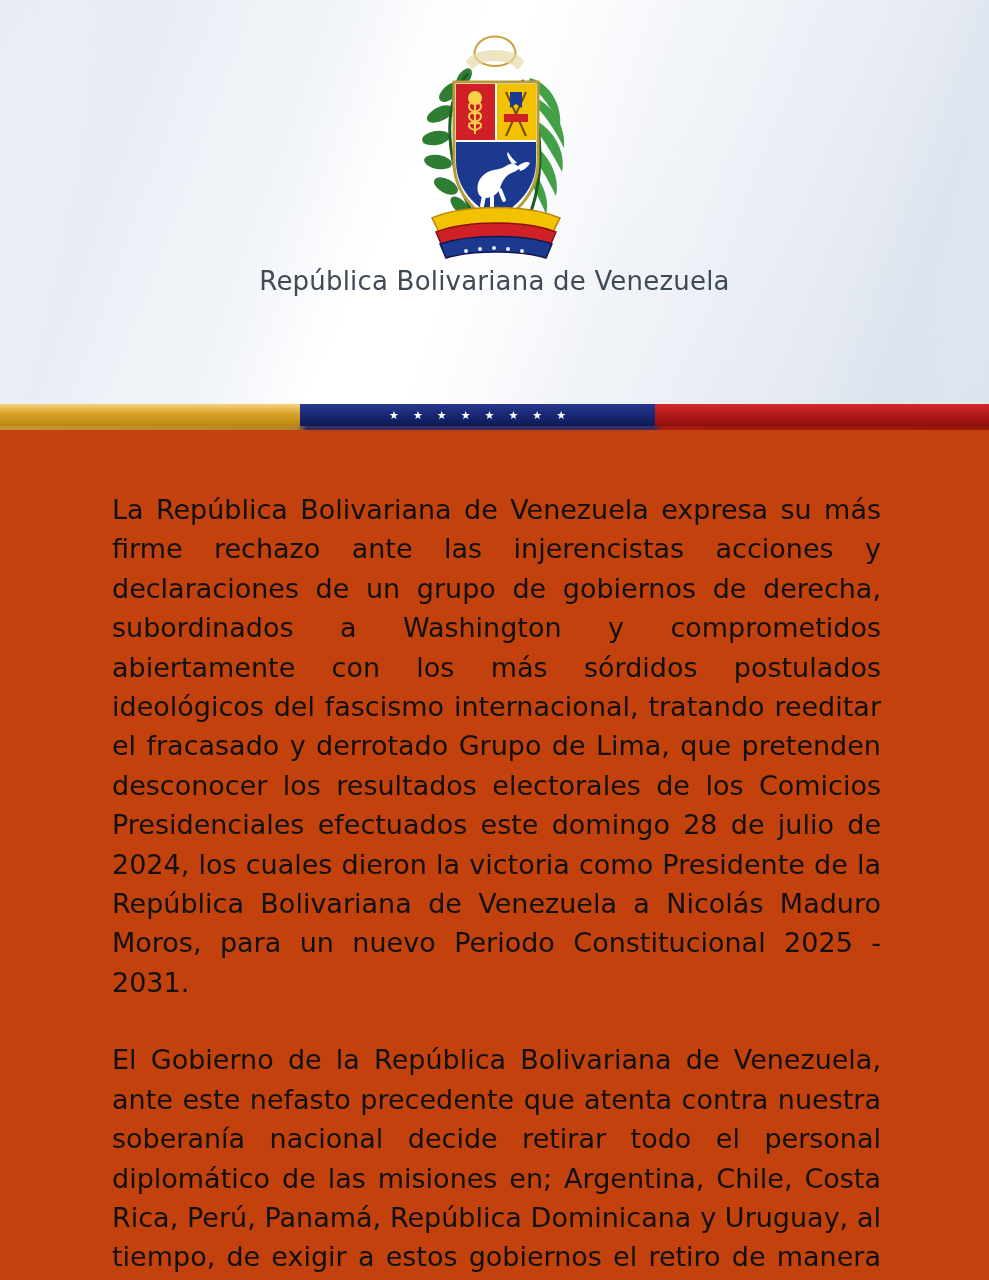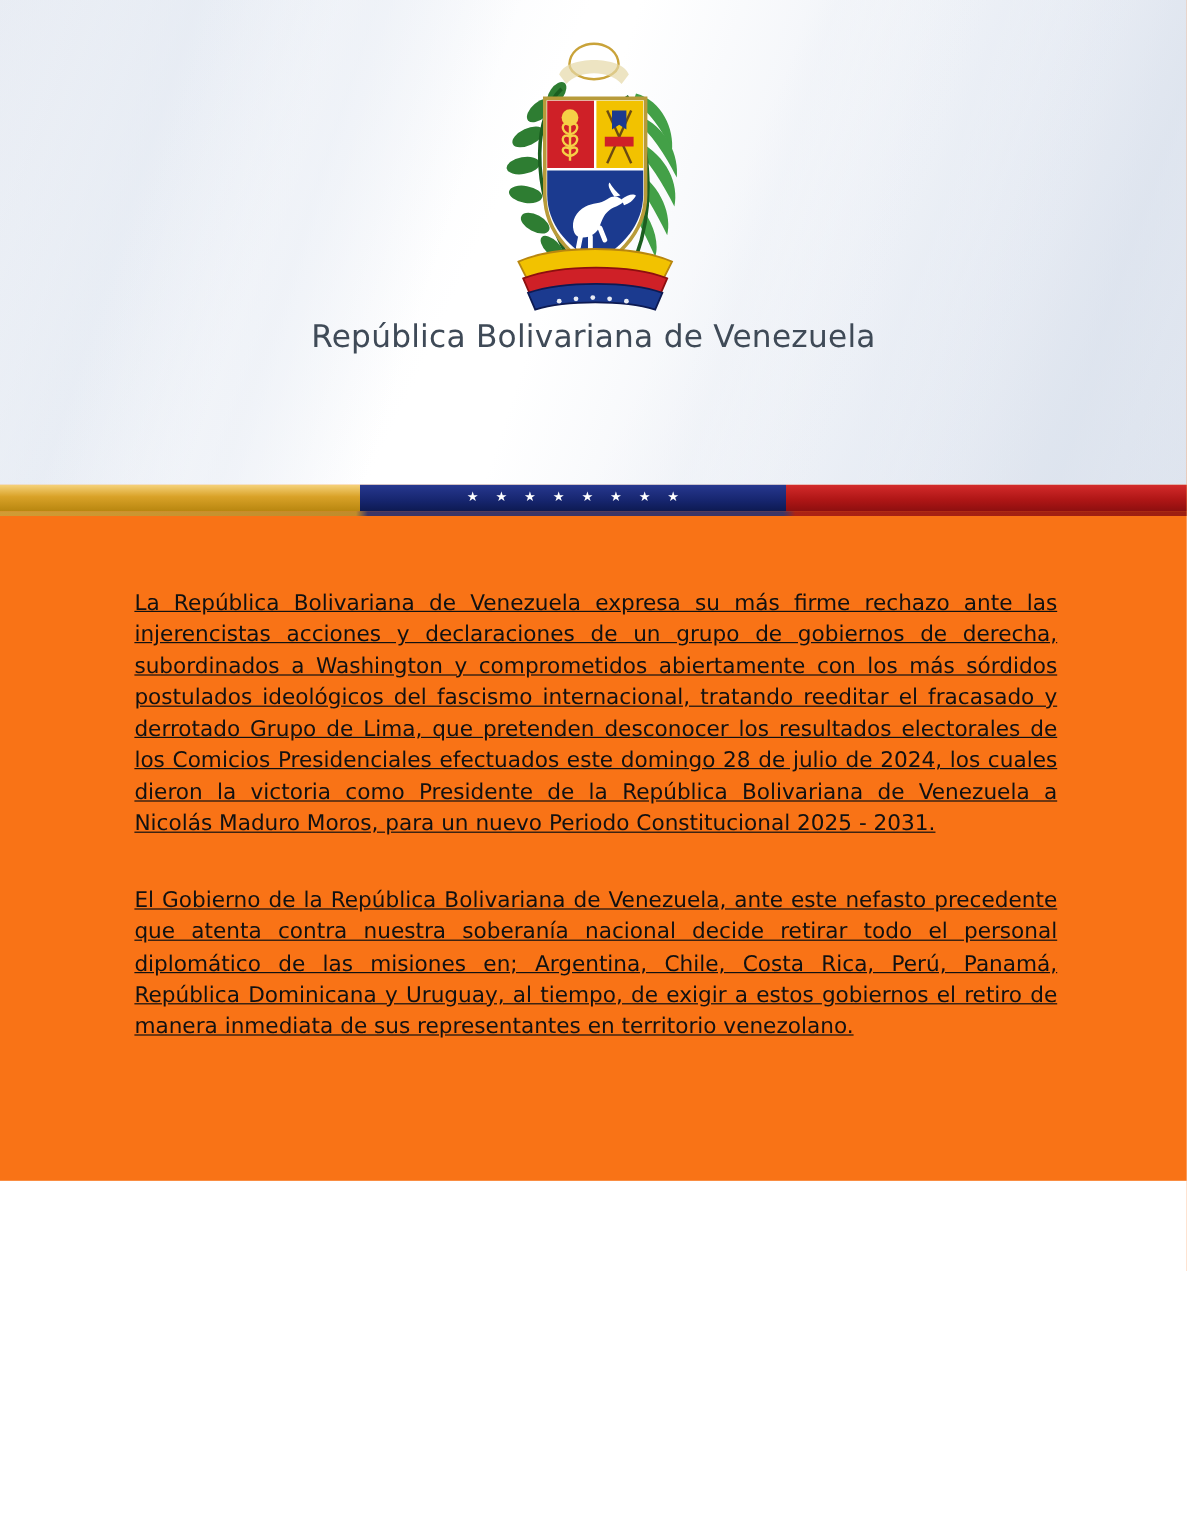--- a/index.html
+++ b/index.html
@@ -11,22 +11,22 @@
     height: 1280px;
     background: #ffffff;
     font-family: "Liberation Sans", sans-serif;
     color: #1a1a1a;
     overflow: hidden;
   }
 
   .page {
     position: relative;
     width: 989px;
-    height: 984px;
-    background: #f97316;
+    height: 1280px;
+    background: #c2410c;
   }
 
   
   .header {
     position: relative;
     width: 989px;
     height: 404px;
     background:
       linear-gradient(115deg, #e9edf4 0%, #f4f6fa 18%, #ffffff 42%, #ffffff 58%, #eef1f7 78%, #dfe5ef 100%);
     overflow: hidden;
@@ -118,27 +118,26 @@
     background: linear-gradient(90deg, #c9a33a 0%, #b5902f 30%, #1b2a74 31%, #1b2a74 66%, #9e1414 67%, #8c1010 100%);
     opacity: 0.85;
   }
 
   
   .content {
     padding: 60px 108px 0 112px;
   }
   .para {
     font-family: "DejaVu Sans", sans-serif;
-    font-size: 18px;
+    font-size: 27px;
     line-height: 1.46;
     color: #111111;
     text-align: justify;
     margin: 0 0 38px 0;
     hyphens: none;
-    text-decoration: underline;
   }
   .para:last-child { margin-bottom: 0; }
 </style>
 </head>
 <body>
 
 <div class="page">
 
   <div class="header">
     <div class="stripe-deco deco-a"></div>

